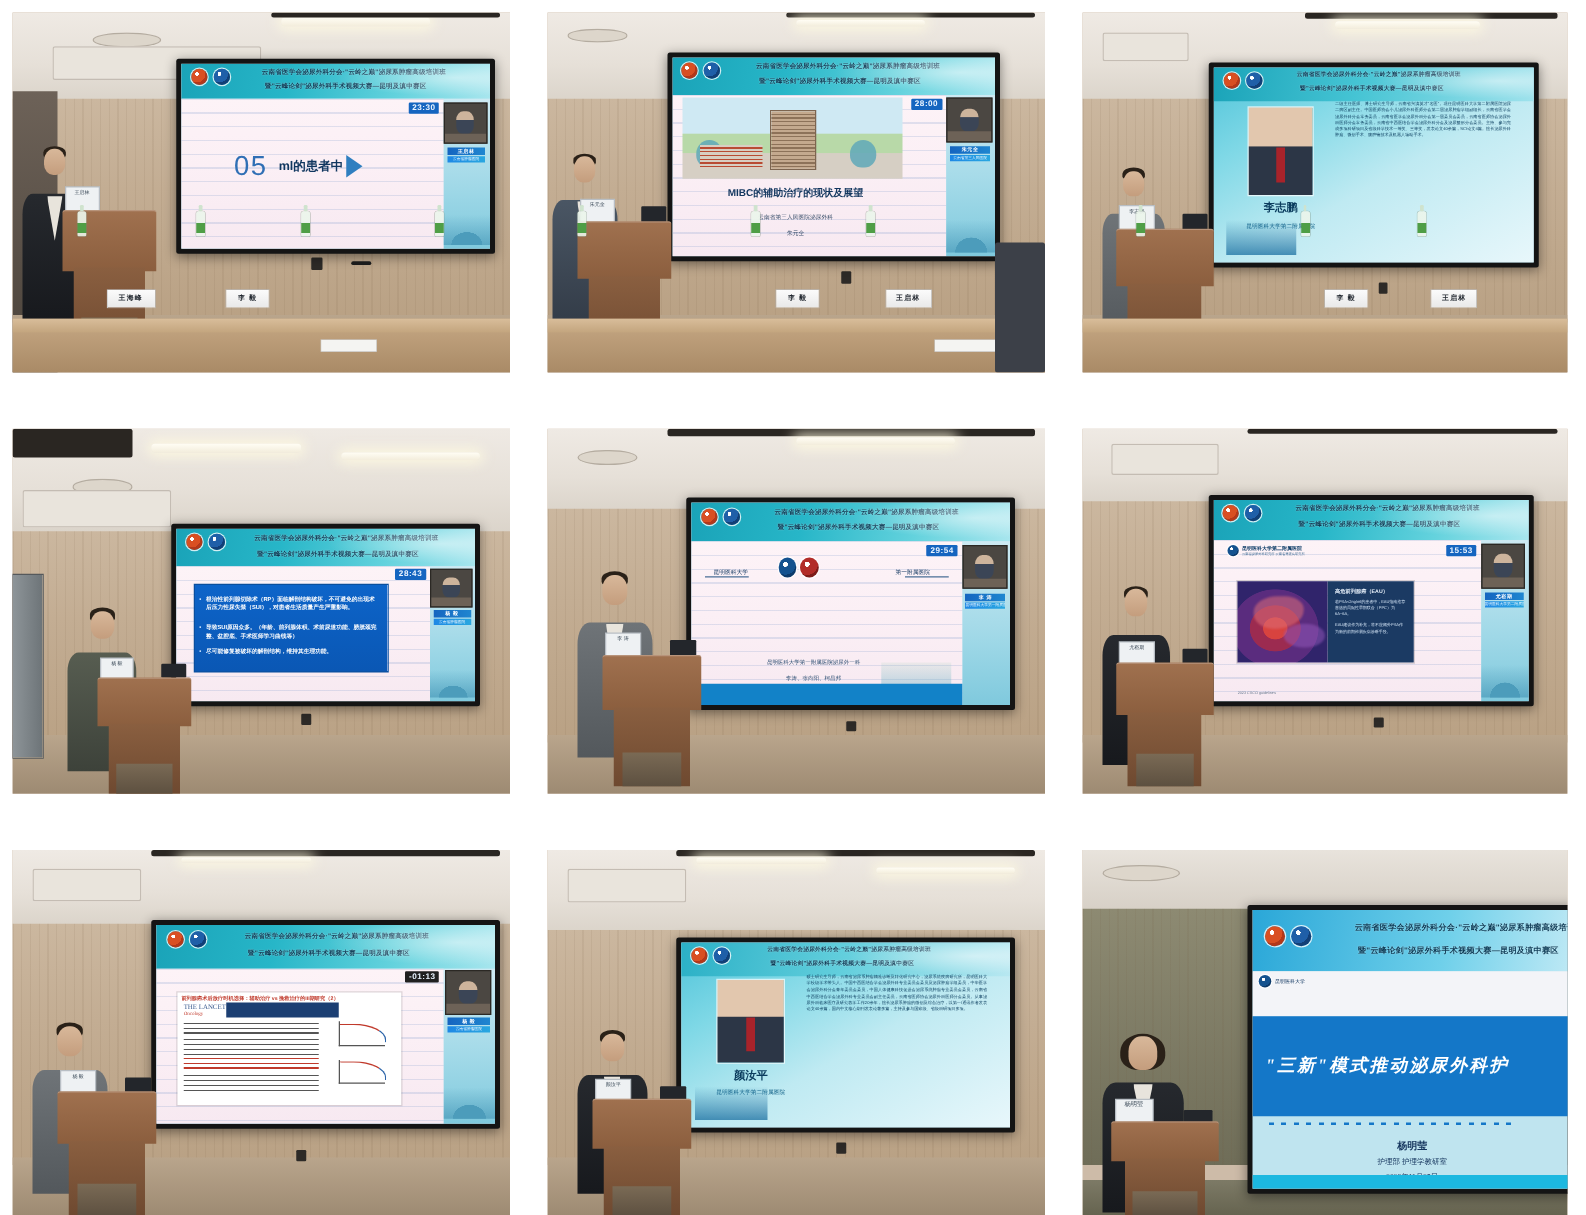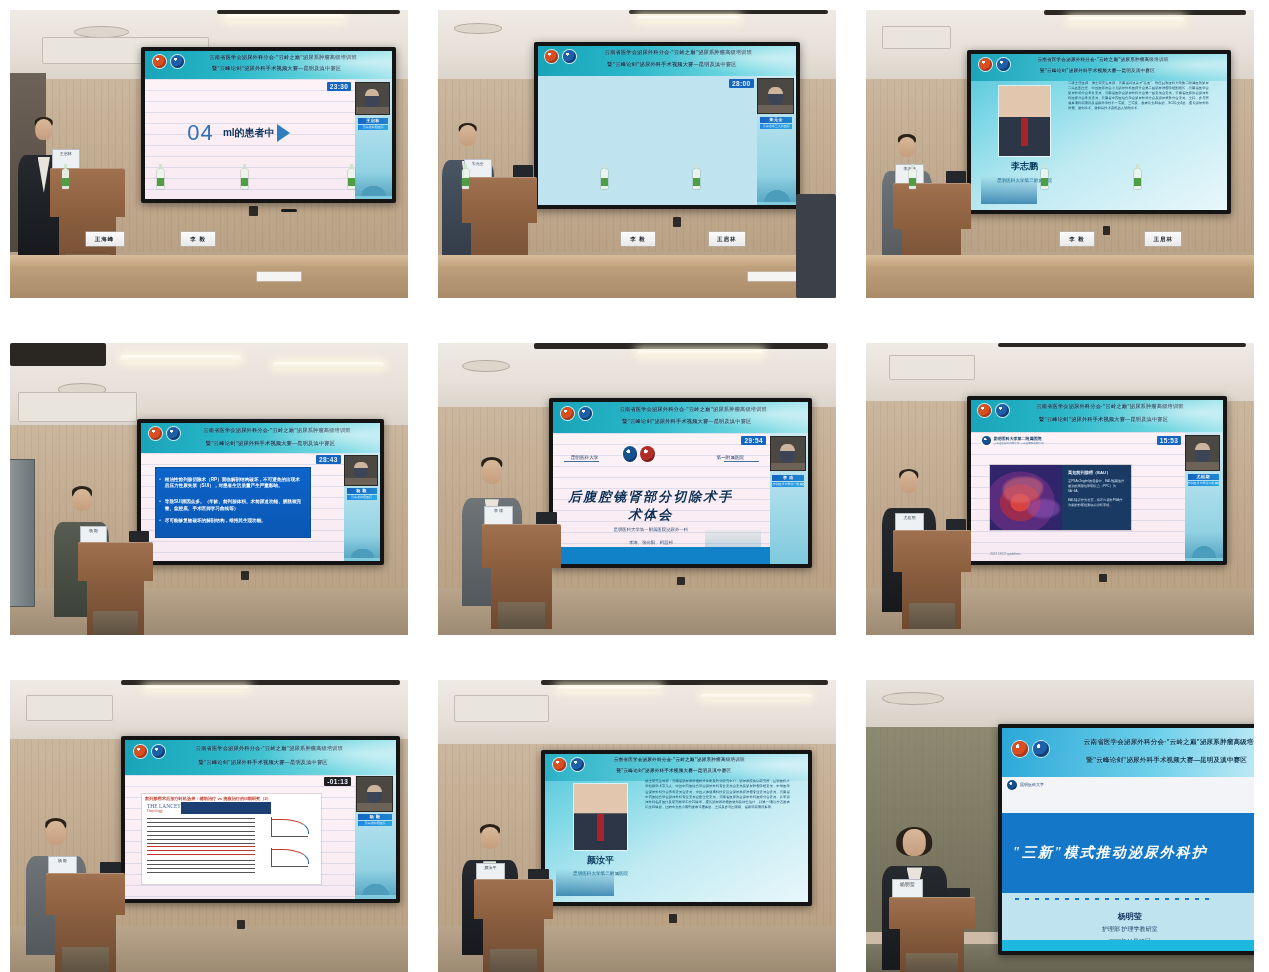--- a/index.html
+++ b/index.html
@@ -281,21 +281,21 @@
           <div class="slide-banner">
             <div class="banner-logos">
               <span class="logo-round"></span>
               <span class="logo-round blue"></span>
             </div>
             <div class="banner-line1">云南省医学会泌尿外科分会·"云岭之巅"泌尿系肿瘤高级培训班</div>
             <div class="banner-line2">暨"云峰论剑"泌尿外科手术视频大赛—昆明及滇中赛区</div>
           </div>
           <div class="slide-body">
             <div class="slide-lines"></div>
-            <div class="s-num">04</div>
+            <div class="s-num">05</div>
             <div class="s-num-title">ml的患者中</div>
             <div class="s-tri"></div>
           </div>
           <div class="slide-right"></div>
           <div class="pip">
             <div class="pip-person"></div>
             <div class="pip-desk"></div>
           </div>
           <div class="name-tag">
             <div class="nm">王启林</div>
@@ -349,20 +349,32 @@
       <div class="screen" style="left:24%;top:11%;width:67%;height:58%">
         <div class="screen-inner">
           <div class="slide-banner">
             <div class="banner-logos">
               <span class="logo-round"></span>
               <span class="logo-round blue"></span>
             </div>
             <div class="banner-line1">云南省医学会泌尿外科分会·"云岭之巅"泌尿系肿瘤高级培训班</div>
             <div class="banner-line2">暨"云峰论剑"泌尿外科手术视频大赛—昆明及滇中赛区</div>
           </div>
+          <div class="slide-body">
+            <div class="slide-lines"></div>
+            <div class="hosp-photo">
+              <div class="hosp-tree" style="left:6%"></div>
+              <div class="hosp-tree" style="left:76%"></div>
+              <div class="hosp-low"></div>
+              <div class="hosp-tower"></div>
+            </div>
+            <div class="slide-title" style="top:57%;font-size:8px">MIBC的辅助治疗的现状及展望</div>
+            <div class="slide-sub" style="top:74%;font-size:4.6px">云南省第三人民医院泌尿外科</div>
+            <div class="slide-sub" style="top:84%;font-size:4.6px">朱元全</div>
+          </div>
           <div class="slide-right"></div>
           <div class="pip">
             <div class="pip-person"></div>
             <div class="pip-desk"></div>
           </div>
           <div class="name-tag">
             <div class="nm">朱元全</div>
             <div class="org">云南省第三人民医院</div>
           </div>
           <div class="timer" style="right:16.5%;top:21%">28:00</div>
@@ -544,21 +556,20 @@
           <div class="slide-body">
             <div class="slide-lines"></div>
             <div class="seals">
               <span class="seal"></span>
               <span class="seal red"></span>
             </div>
             <div class="univ-left">昆明医科大学</div>
             <div class="univ-right">第一附属医院</div>
             <div class="rule" style="left:5%;width:16%"></div>
             <div class="rule" style="right:5%;width:16%"></div>
-            <div class="calli">后腹腔镜肾部分切除术手术体会</div>
             <div class="calli-sub" style="top:72%">昆明医科大学第一附属医院泌尿外一科</div>
             <div class="calli-sub" style="top:82%">李涛、张向阳、柯昌邦</div>
             <div class="city"></div>
             <div class="bluebar"></div>
           </div>
           <div class="slide-right"></div>
           <div class="pip">
             <div class="pip-person"></div>
             <div class="pip-desk"></div>
           </div>

